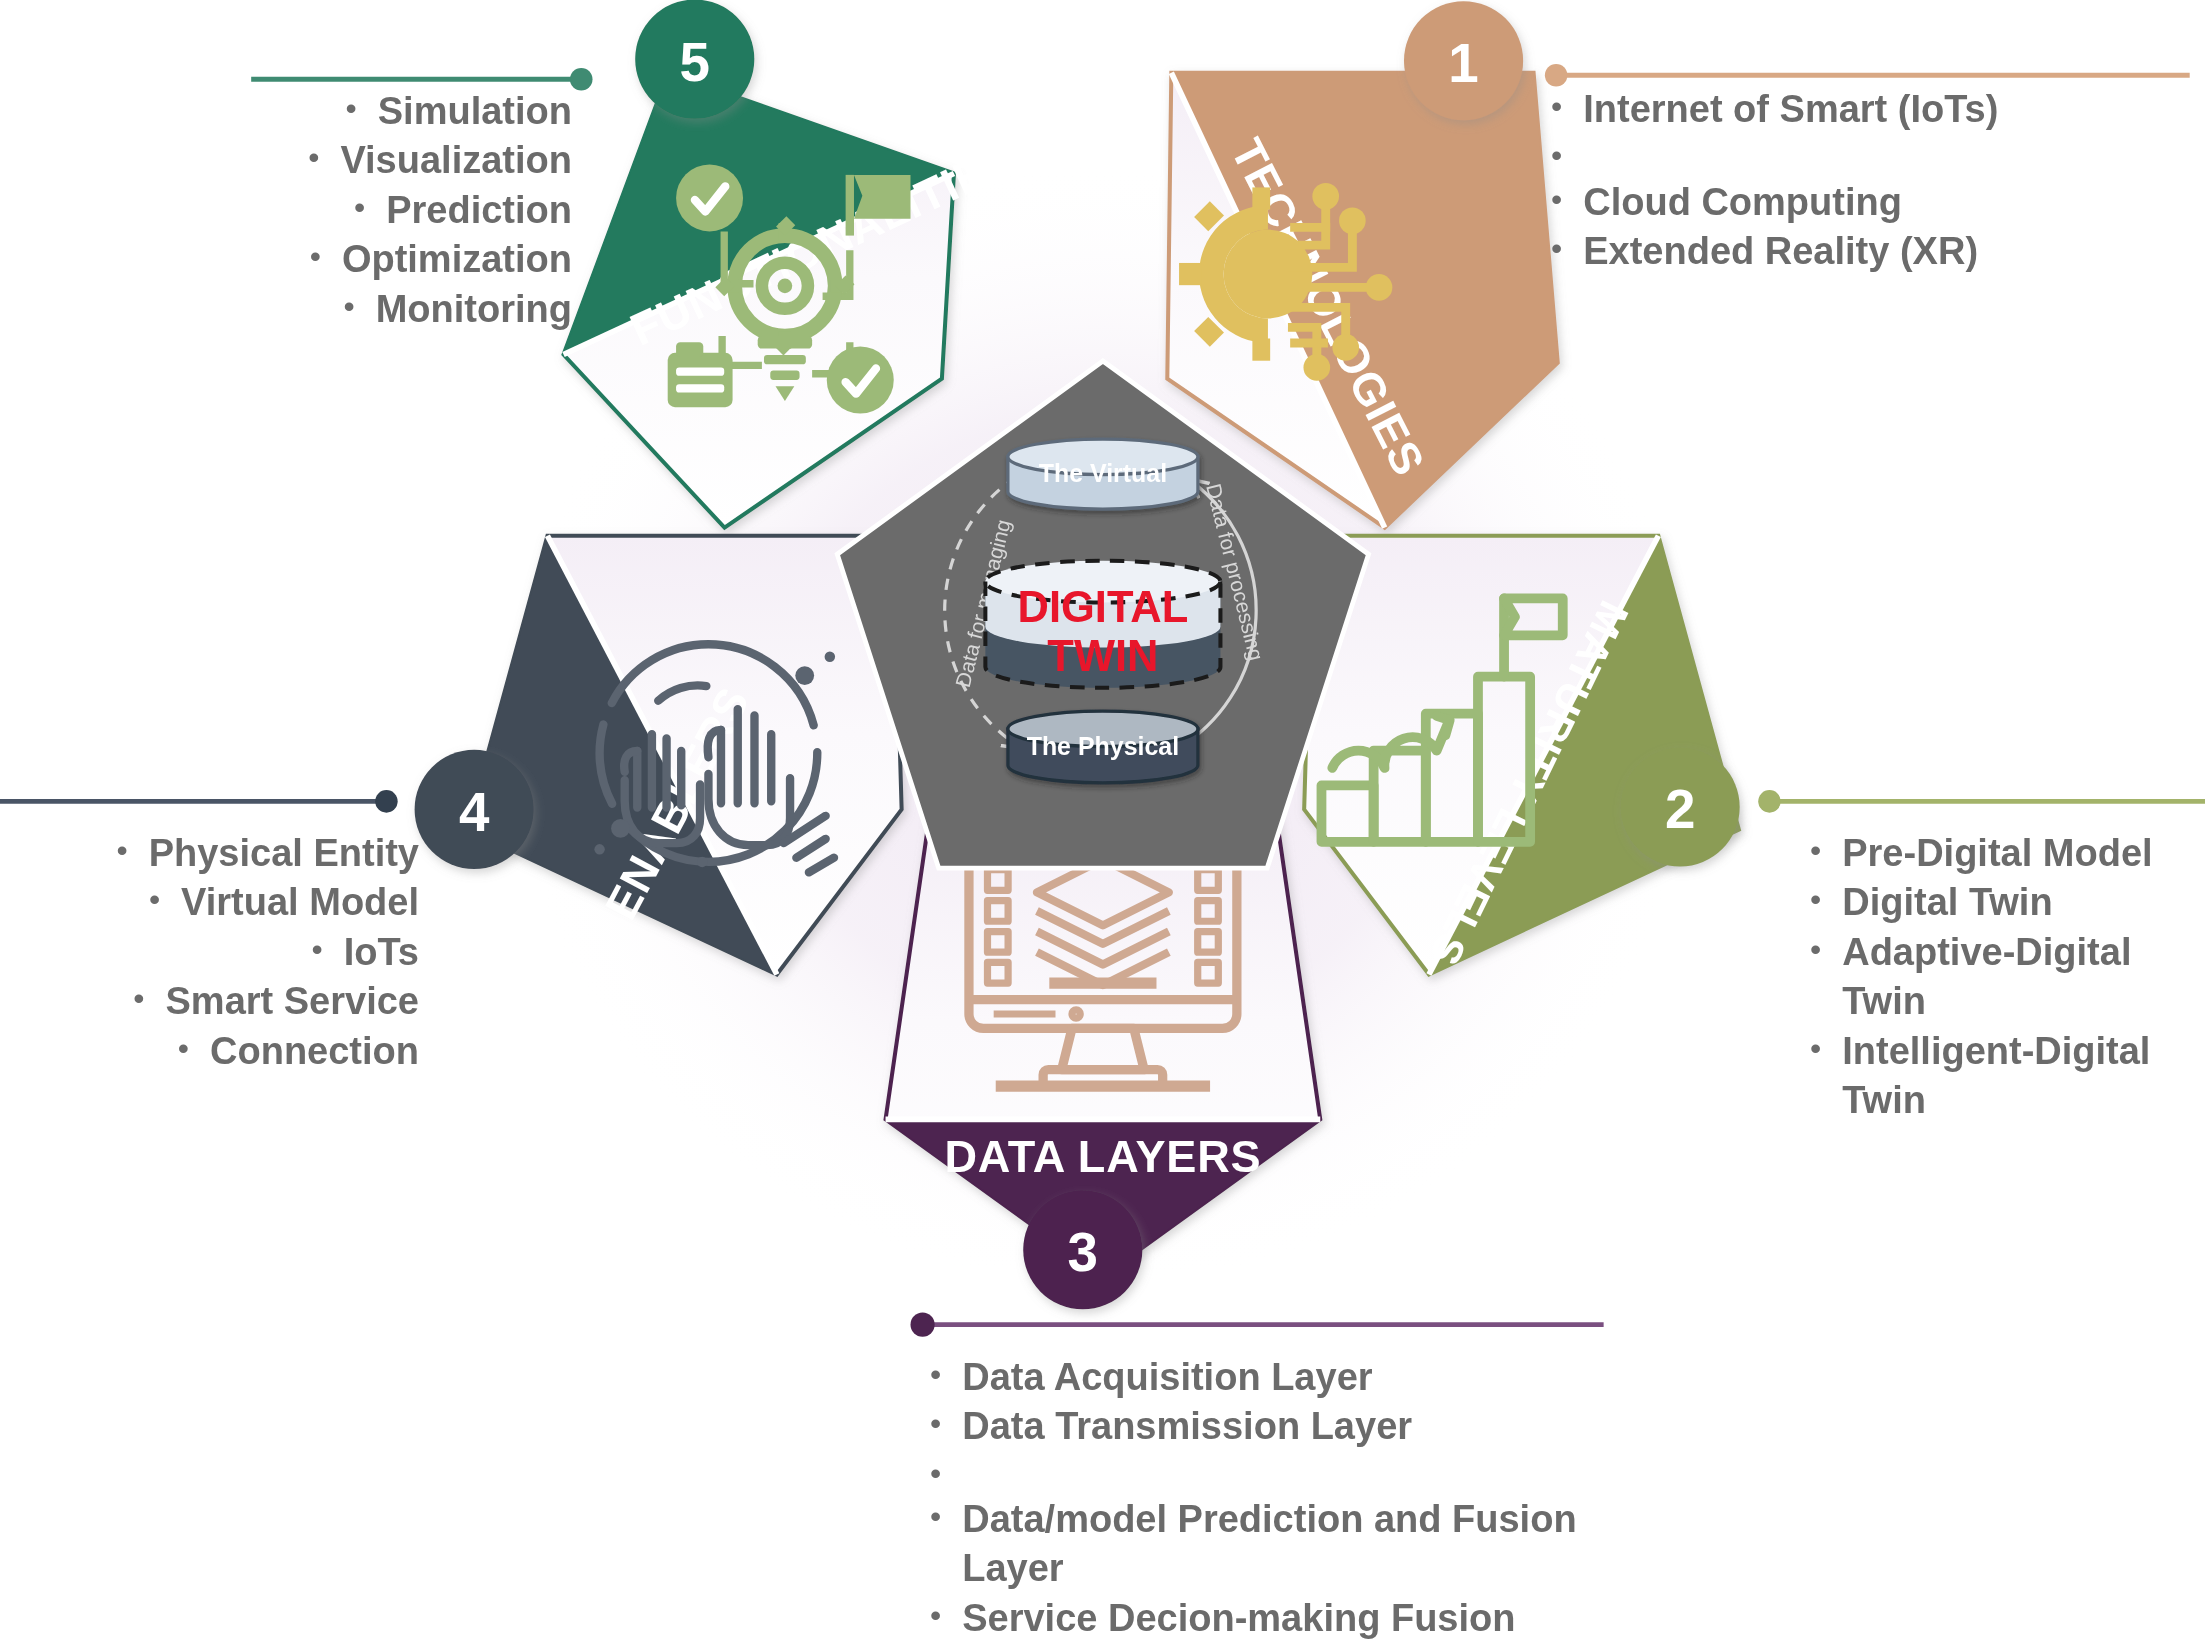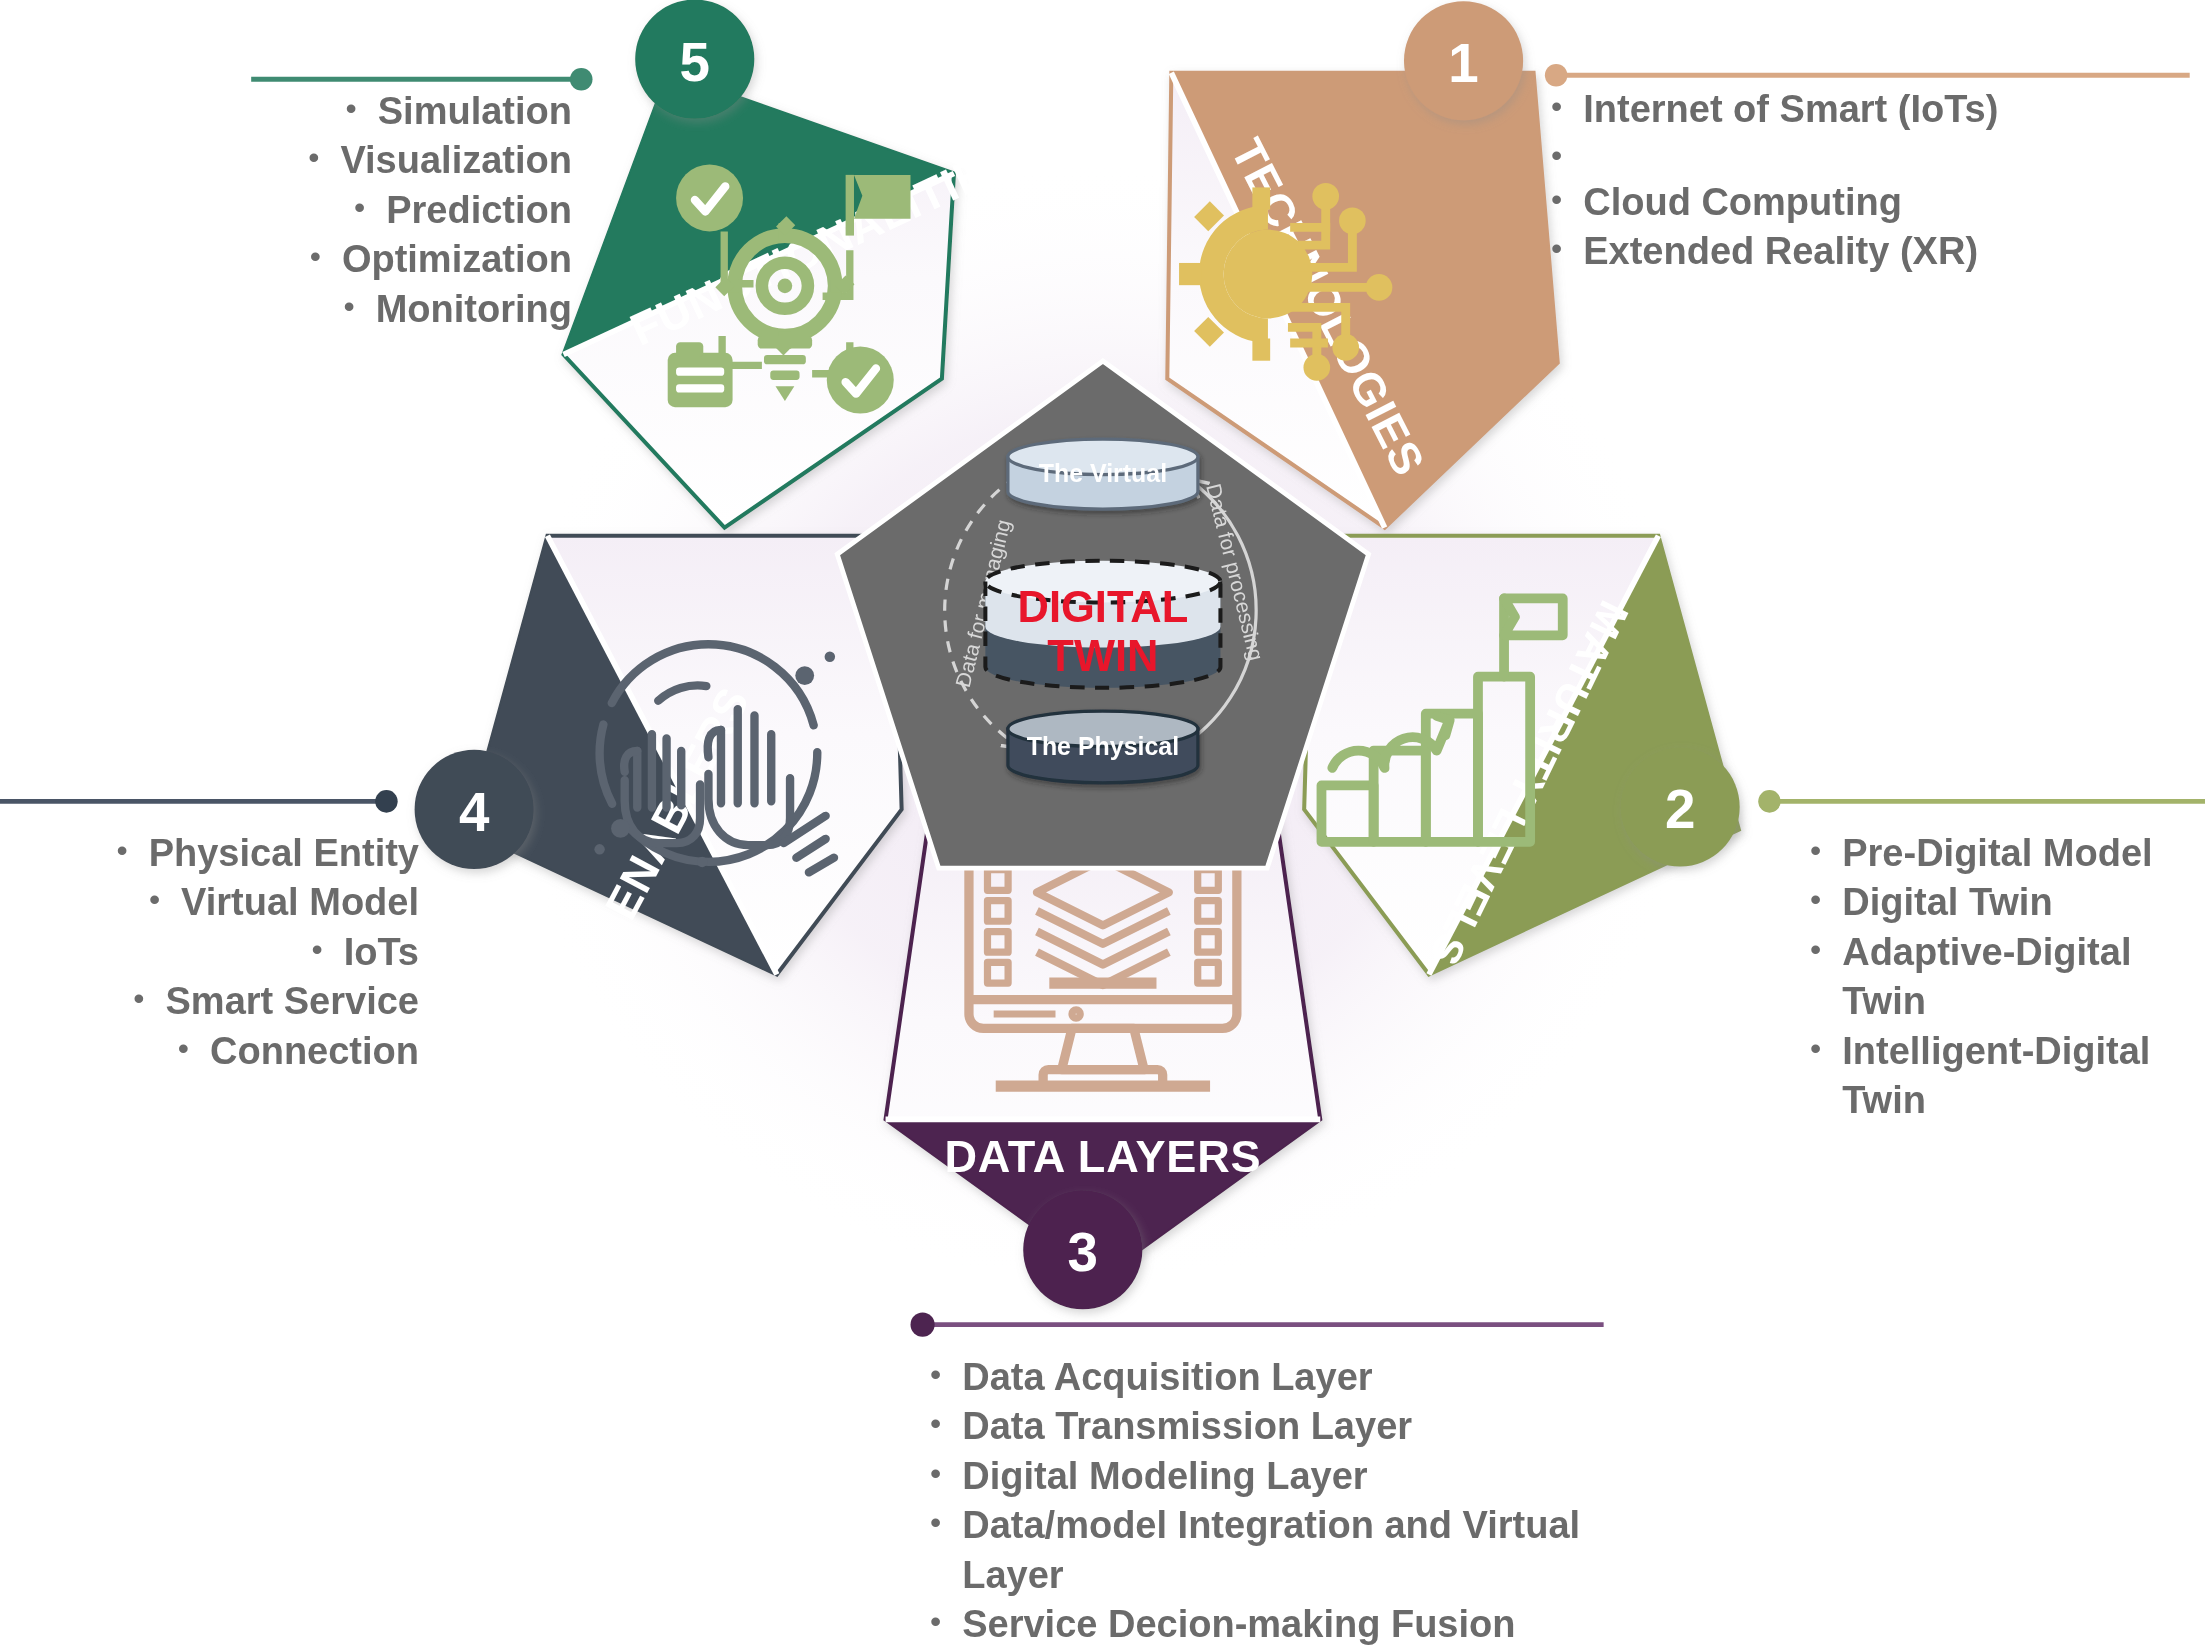--- a/index.html
+++ b/index.html
@@ -462,25 +462,24 @@
     <div class="row">
         <span class="bullet">•</span>
         <span class="txt">Data Acquisition Layer</span>
       </div>
     <div class="row">
         <span class="bullet">•</span>
         <span class="txt">Data Transmission Layer</span>
       </div>
     <div class="row">
         <span class="bullet">•</span>
-        <span class="txt">Digital Modeling Layer</span>
-      </div>
-    <div class="row">
-        <span class="bullet">•</span>
-        <span class="txt">Data/model Integration and Virtual Layer</span>
+      </div>
+    <div class="row">
+        <span class="bullet">•</span>
+        <span class="txt">Data/model Prediction and Fusion Layer</span>
       </div>
     <div class="row">
         <span class="bullet">•</span>
         <span class="txt">Service Decion-making Fusion</span>
       </div>
   </div>
 
 </div>
 
 

